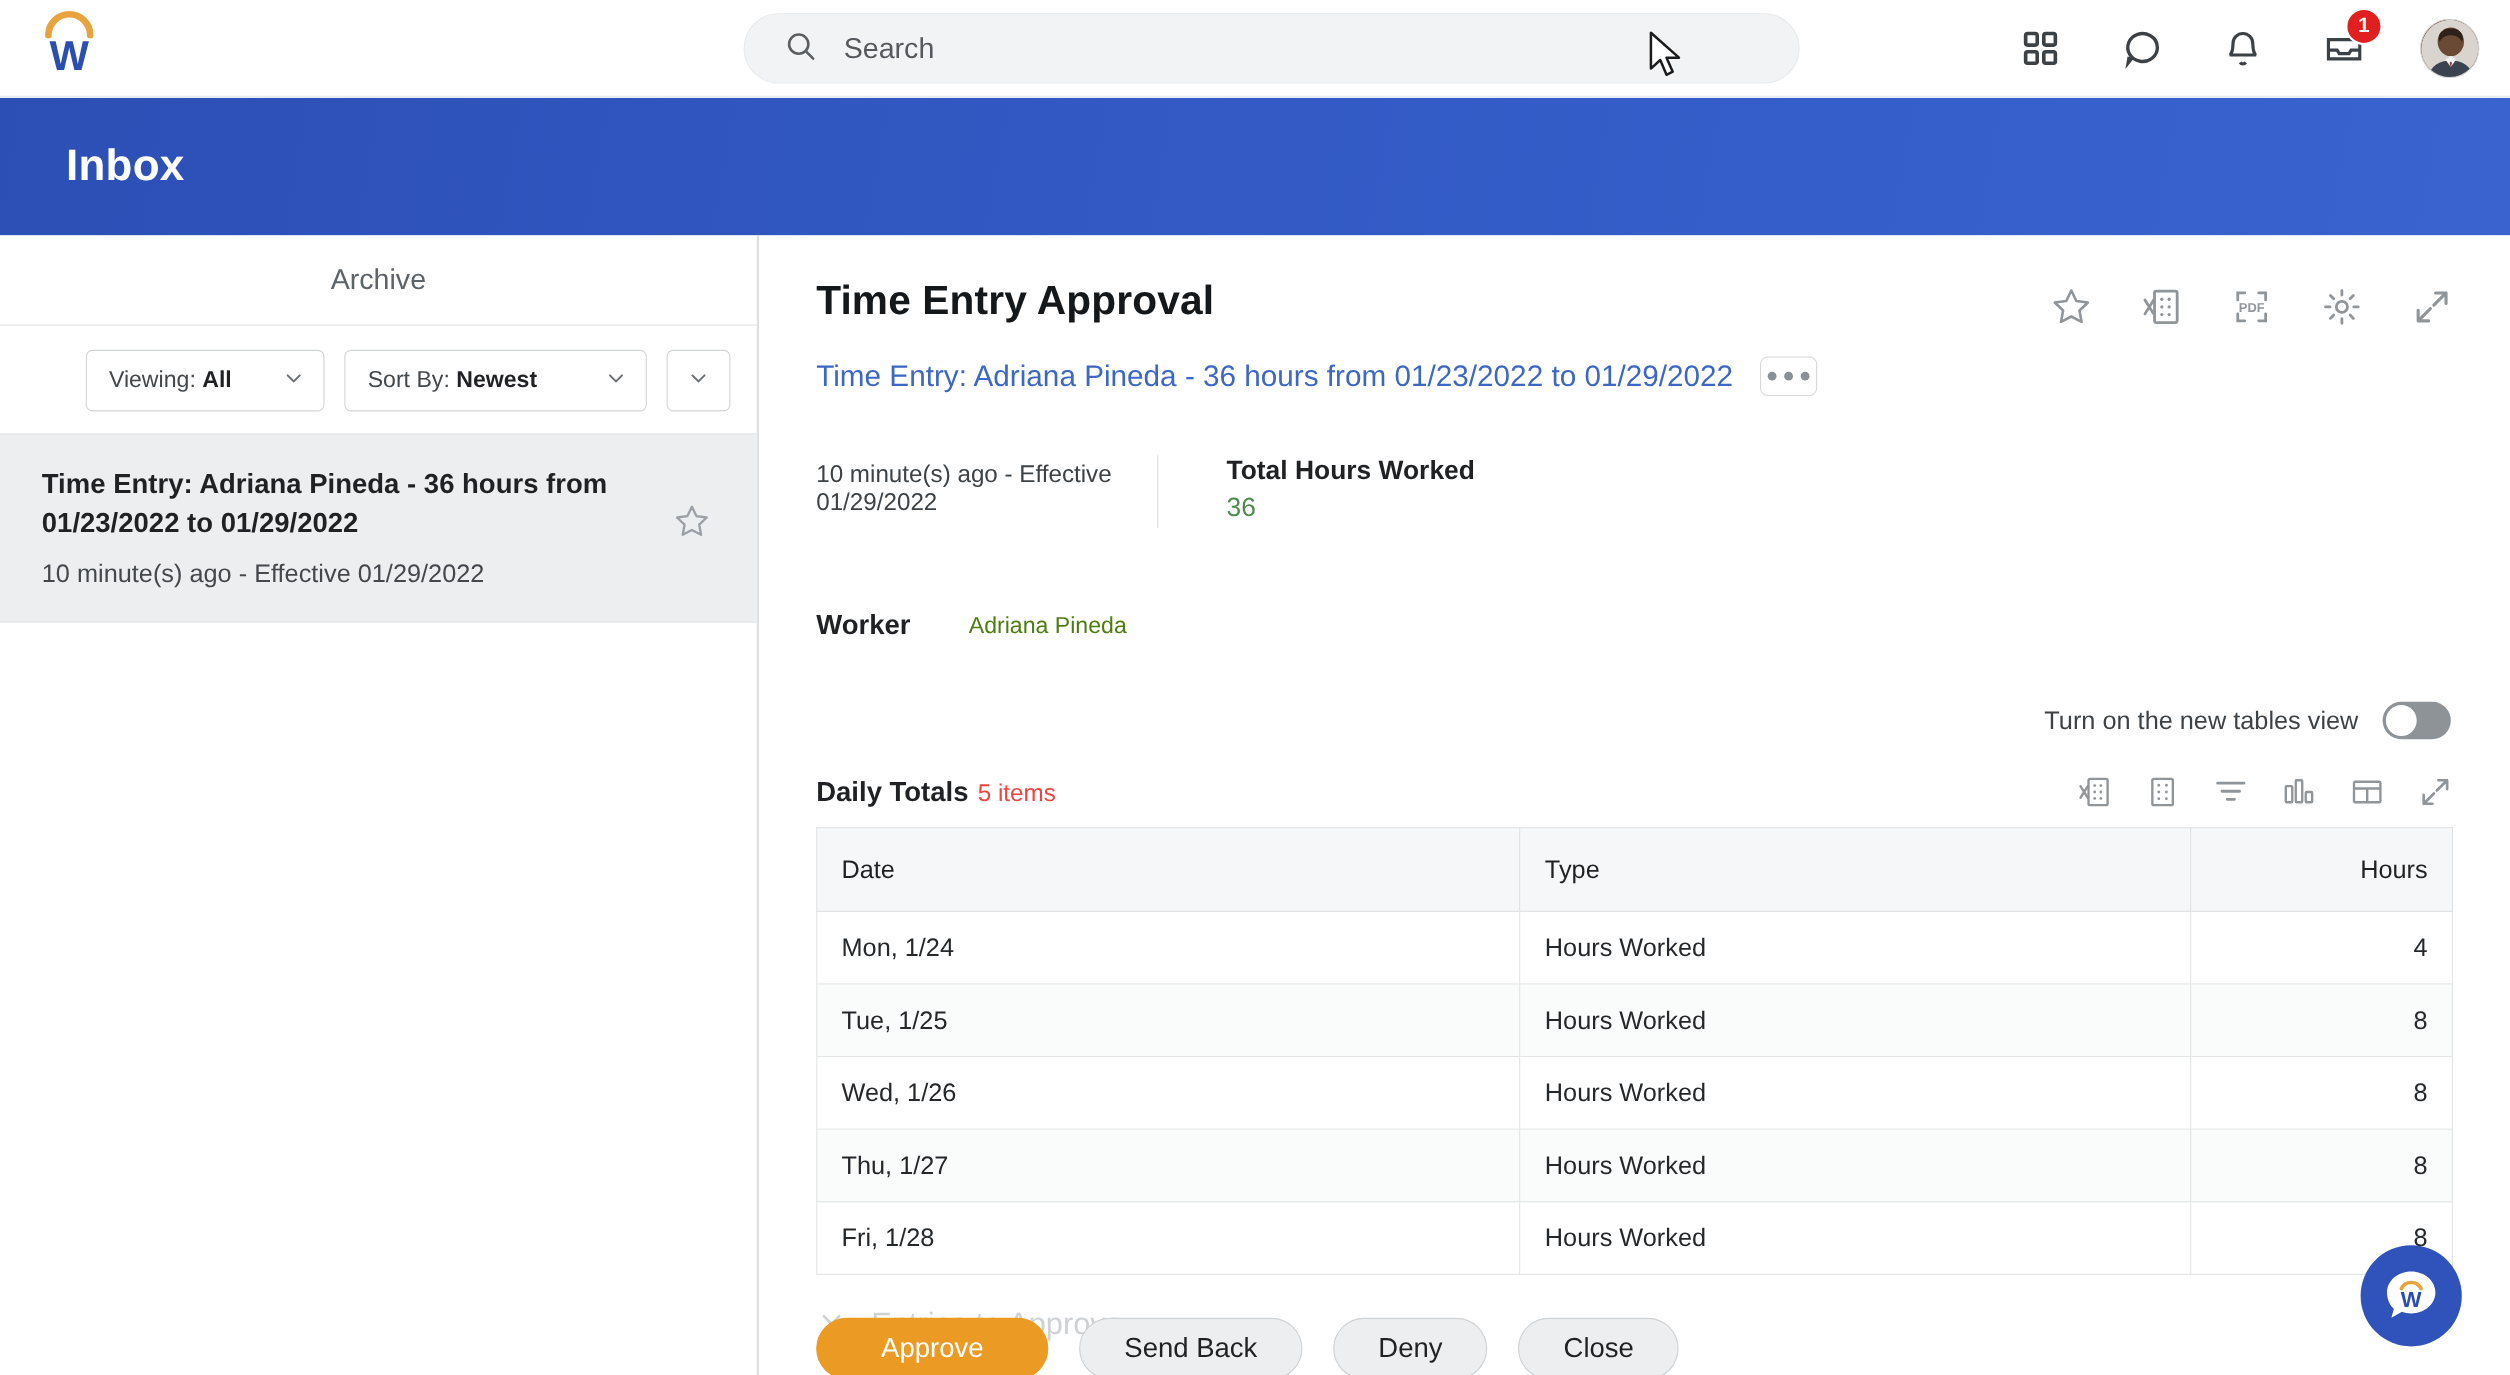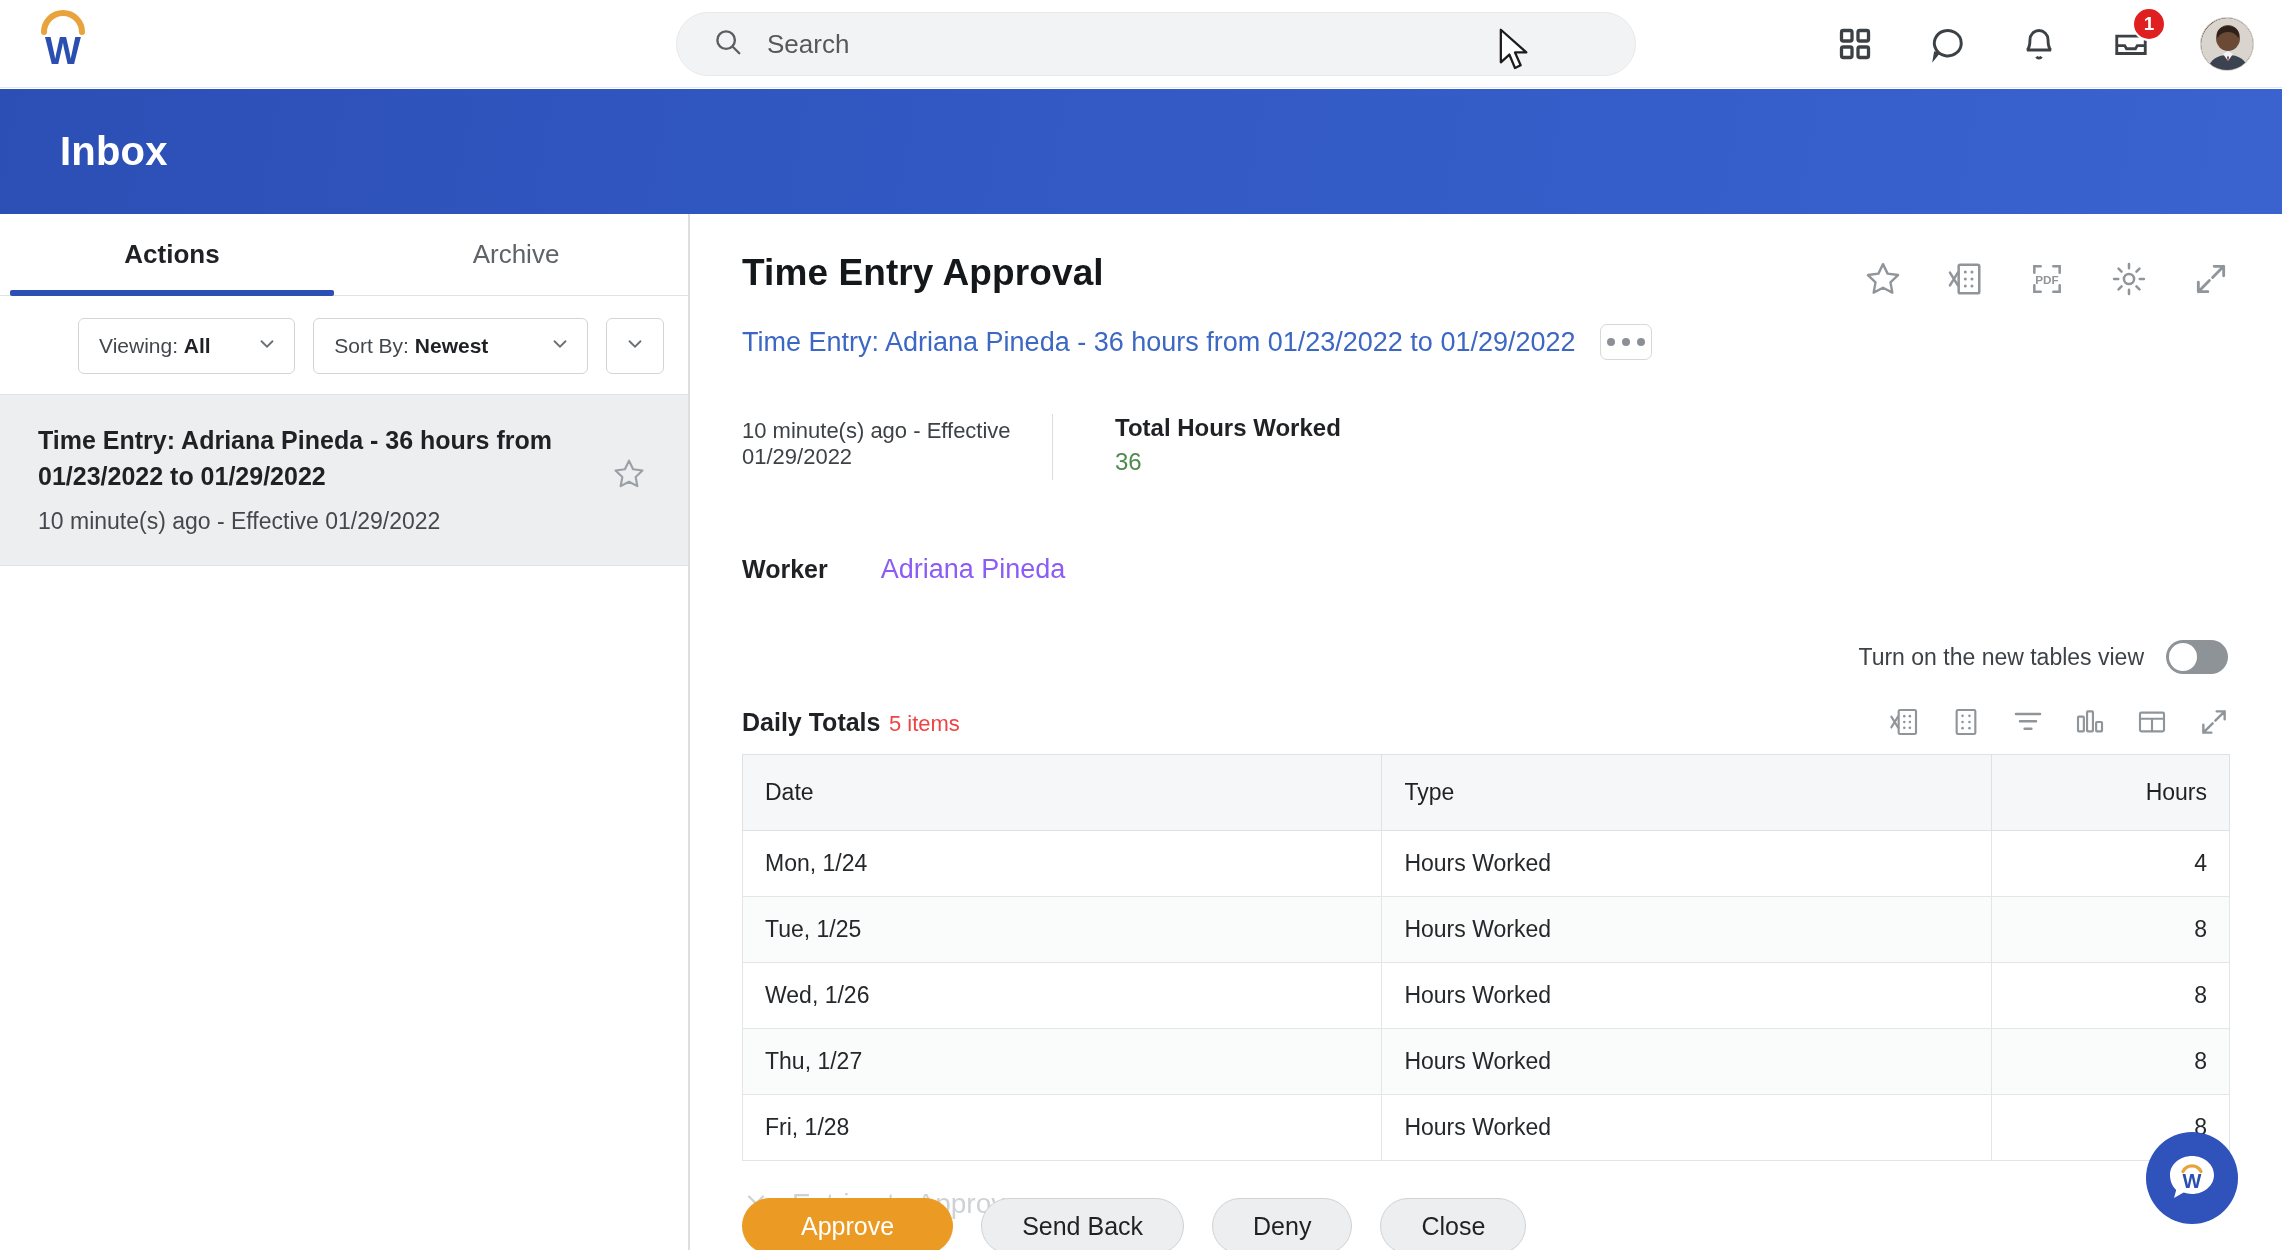--- a/index.html
+++ b/index.html
@@ -142,21 +142,21 @@
   .dot { width: 8px; height: 8px; border-radius: 50%; background: #8b9096; }
 
   .meta-row { display: flex; align-items: flex-start; margin-top: 54px; }
   .meta-left { font-size: 22px; color: #3d4246; width: 310px; padding-top: 4px; }
   .meta-divider { width: 1px; background: #dadcde; height: 66px; margin-right: 62px; }
   .meta-label { font-size: 24px; font-weight: bold; color: #1f2124; }
   .meta-value { font-size: 24px; color: #4f8a4f; margin-top: 6px; }
 
   .worker-row { display: flex; align-items: center; gap: 53px; margin-top: 74px; }
   .worker-label { font-size: 25px; font-weight: bold; color: #1f2124; }
-  .worker-link { font-size: 27px; color: #8b5cf6; cursor: pointer; }
+  .worker-link { font-size: 21px; color: #4d7c0f; cursor: pointer; }
 
   .toggle-row {
     display: flex; align-items: center; justify-content: flex-end;
     gap: 22px; margin-top: 55px; padding-right: 2px; text-align: right;
   }
   .toggle-label { font-size: 23px; color: #3d4246; }
   .toggle {
     width: 62px; height: 34px; border-radius: 18px;
     background: #8e9398; position: relative; cursor: pointer;
   }
@@ -295,21 +295,20 @@
     <path d="M2 1 L2 24 L8 18.5 L12 28 L16 26 L12 17 L20 17 Z" fill="#ffffff" stroke="#1c1c1c" stroke-width="1.6" stroke-linejoin="round"></path>
   </svg>
 </div>
 
 <div class="banner">
   <div class="banner-title">Inbox</div>
 </div>
 
 <div class="left-panel">
   <div class="tabs">
-    <div class="tab active">Actions</div>
     <div class="tab">Archive</div>
   </div>
 
   <div class="filters">
     <div class="filter-pill wide1">
       <span class="filter-text">
         <span>Viewing:</span>
         <b>All</b>
       </span>
       <span>

